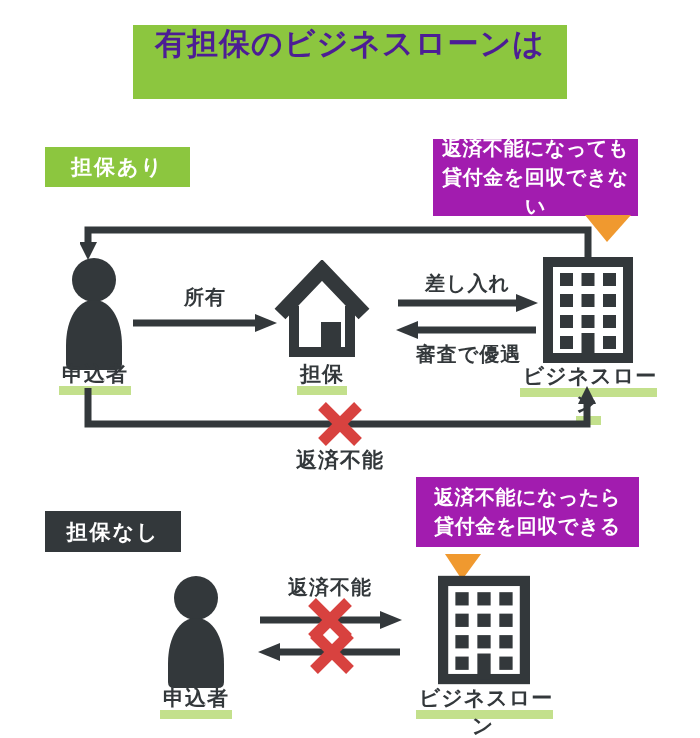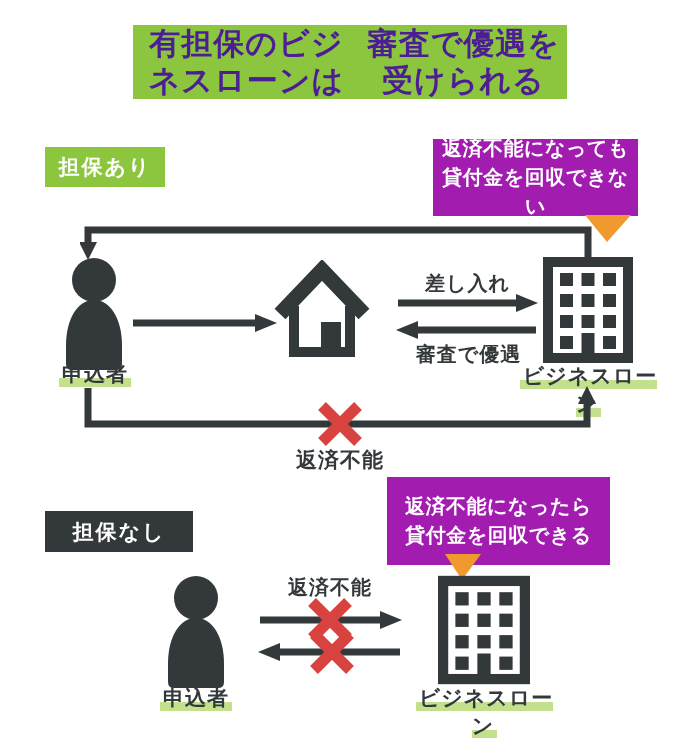--- a/index.html
+++ b/index.html
@@ -9,34 +9,33 @@
   .banner{background:#8CC63F;color:#4c1d95;font-weight:bold;font-size:31px;line-height:37px;
           letter-spacing:1px;text-align:center;display:flex;flex-direction:row;justify-content:center;}
   .tag{color:#ffffff;font-weight:bold;font-size:21px;letter-spacing:2px;
        display:flex;align-items:center;justify-content:center;}
   .tag-green{background:#8CC63F;}
   .tag-dark{background:#33383B;}
   .callout{background:#a21caf;color:#ffffff;font-weight:bold;font-size:20px;line-height:29px;
            text-align:center;display:flex;flex-direction:column;justify-content:center;letter-spacing:0.5px;}
   .lbl{color:#33383B;font-weight:bold;font-size:20px;text-align:center;letter-spacing:1px;}
   .node-lbl{font-size:21px;}
-  .hl{background:linear-gradient(to top,#C3E08C 9px,rgba(0,0,0,0) 9px);padding:0 3px 2px 3px;}
+  .hl{background:linear-gradient(to top,#C3E08C 9px,rgba(0,0,0,0) 9px);padding:0 3px 10px 3px;}
   svg{display:block;}
 </style>
 </head>
 <body>
 
 <div class="canvas">
 
   <div class="abs banner" style="left:133px;top:25px;width:434px;height:74px;">
     <span>有担保のビジネスローンは</span>
-    <span>審査で優遇を受けられる</span>
   </div>
 
-  <div class="abs tag tag-green" style="left:45px;top:147px;width:120px;height:40px;">
+  <div class="abs tag tag-green" style="left:45px;top:147px;width:145px;height:40px;">
     <span>担保あり</span>
   </div>
 
   <svg class="abs" style="left:80px;top:222px;" width="516" height="42" viewBox="0 0 516 42">
     <path d="M508,42 L508,8 L8,8 L8,22" fill="none" stroke="#33383B" stroke-width="7"></path>
     <polygon points="8,38 -1,20 17,20" fill="#33383B"></polygon>
   </svg>
 
   <div class="abs callout" style="left:433px;top:139px;width:205px;height:77px;">
     <span>返済不能になっても</span>
@@ -47,30 +46,36 @@
   </svg>
 
   <svg class="abs" style="left:60px;top:258px;" width="68" height="114" viewBox="0 0 68 114">
     <circle cx="34" cy="22" r="22" fill="#33383B"></circle>
     <path d="M34,42 C18,42 6,60 6,88 L6,106 Q6,112 12,112 L56,112 Q62,112 62,106 L62,88 C62,60 50,42 34,42 Z" fill="#33383B"></path>
   </svg>
   <div class="abs lbl node-lbl" style="left:45px;top:360px;width:100px;">
     <span class="hl">申込者</span>
   </div>
 
+  <div class="abs lbl" style="left:155px;top:284px;width:100px;">
+    <span>所有</span>
+  </div>
   <svg class="abs" style="left:131px;top:314px;" width="146" height="18" viewBox="0 0 146 18">
     <line x1="2" y1="9" x2="126" y2="9" stroke="#33383B" stroke-width="7"></line>
     <polygon points="146,9 124,0 124,18" fill="#33383B"></polygon>
   </svg>
 
   <svg class="abs" style="left:274px;top:260px;" width="96" height="100" viewBox="0 0 96 100">
     <polyline points="6,54 48,10 90,54" fill="none" stroke="#33383B" stroke-width="15"></polyline>
     <polyline points="20,46 20,92 76,92 76,46" fill="#ffffff" stroke="#33383B" stroke-width="10"></polyline>
     <rect x="47" y="62" width="20" height="30" fill="#33383B"></rect>
   </svg>
+  <div class="abs lbl node-lbl" style="left:272px;top:360px;width:100px;">
+    <span class="hl">担保</span>
+  </div>
 
   <div class="abs lbl" style="left:400px;top:270px;width:135px;">
     <span>差し入れ</span>
   </div>
   <svg class="abs" style="left:396px;top:294px;" width="142" height="18" viewBox="0 0 142 18">
     <line x1="2" y1="9" x2="122" y2="9" stroke="#33383B" stroke-width="7"></line>
     <polygon points="142,9 120,0 120,18" fill="#33383B"></polygon>
   </svg>
 
   <svg class="abs" style="left:396px;top:321px;" width="142" height="18" viewBox="0 0 142 18">
@@ -105,25 +110,25 @@
     <polygon points="507,0 498,18 516,18" fill="#33383B"></polygon>
     <g>
       <line x1="242" y1="20" x2="278" y2="56" stroke="#D8423F" stroke-width="11"></line>
       <line x1="278" y1="20" x2="242" y2="56" stroke="#D8423F" stroke-width="11"></line>
     </g>
   </svg>
   <div class="abs lbl node-lbl" style="left:260px;top:446px;width:160px;">
     <span>返済不能</span>
   </div>
 
-  <div class="abs tag tag-dark" style="left:45px;top:511px;width:148px;height:41px;">
+  <div class="abs tag tag-dark" style="left:45px;top:511px;width:136px;height:41px;">
     <span>担保なし</span>
   </div>
 
-  <div class="abs callout" style="left:387px;top:477px;width:223px;height:88px;">
+  <div class="abs callout" style="left:416px;top:477px;width:223px;height:70px;">
     <span>返済不能になったら</span>
     <span>貸付金を回収できる</span>
   </div>
   <svg class="abs" style="left:444px;top:554px;" width="38" height="26" viewBox="0 0 38 26">
     <polygon points="1,0 37,0 18,26" fill="#F0992F"></polygon>
   </svg>
 
   <svg class="abs" style="left:162px;top:576px;" width="68" height="114" viewBox="0 0 68 114">
     <circle cx="34" cy="22" r="22" fill="#33383B"></circle>
     <path d="M34,42 C18,42 6,60 6,88 L6,106 Q6,112 12,112 L56,112 Q62,112 62,106 L62,88 C62,60 50,42 34,42 Z" fill="#33383B"></path>

